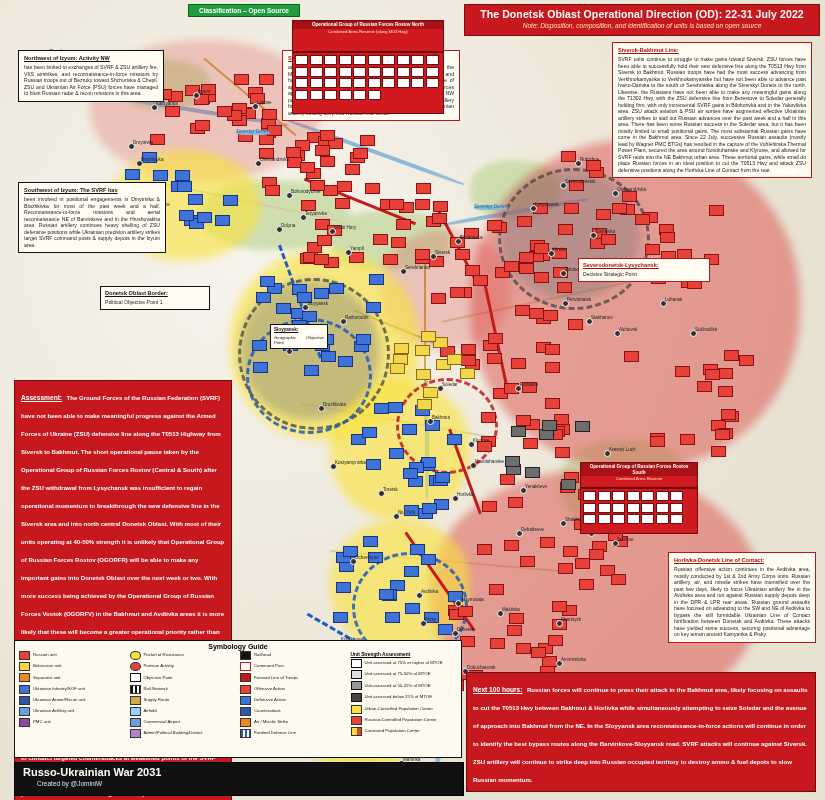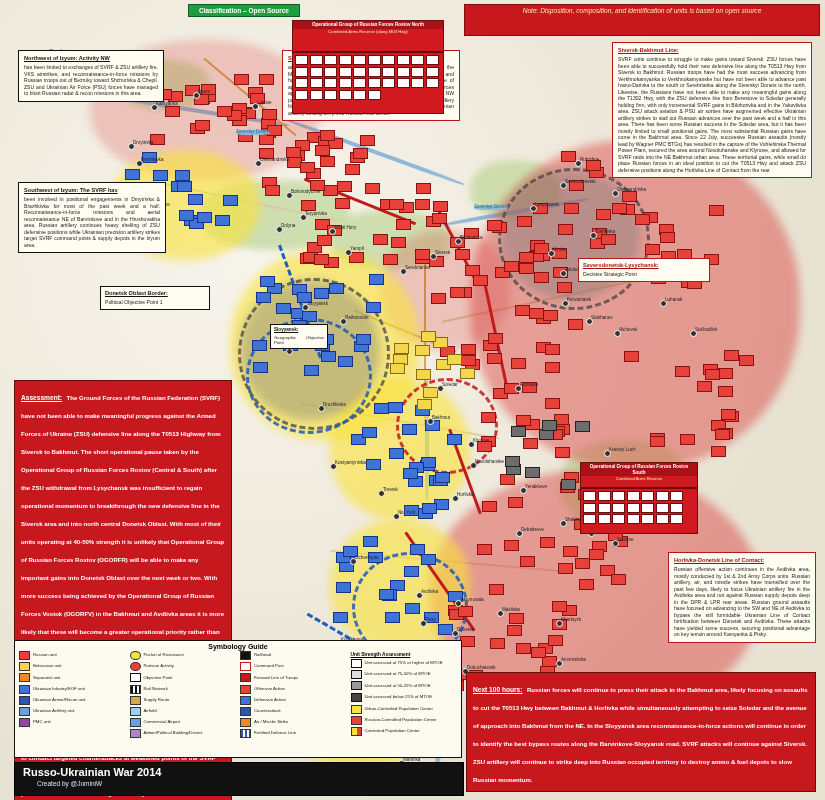--- a/index.html
+++ b/index.html
@@ -639,20 +639,21 @@
       <div class="label" style="left: 467px; top: 666px;">Dokuchaievsk</div>
       <div class="label river" style="left: 236px; top: 130px;">Siverskyi Donets</div>
       <div class="label river" style="left: 474px; top: 205px;">Siverskyi Donets</div>
       <div class="label river" style="left: 470px; top: 700px;">Kalmius</div>
     </div>
 
   <div class="class-tag" style="left:188px;top:4px;">Classification – Open Source</div>
   <div class="class-tag" style="left:330px;top:782px;">Classification – Open Source</div>
 
   <div class="title-banner">
+    <div class="t1">The Donetsk Oblast Operational Direction (OD): 22-31 July 2022</div>
     <div class="t2">Note: Disposition, composition, and identification of units is based on open source</div>
   </div>
 
   <div class="callout blackborder" style="left:18px;top:50px;width:146px;">
     <div class="hd">Northwest of Izyum: Activity NW</div>
     <div class="bd">has been limited to exchanges of SVRF &amp; ZSU artillery fire, VKS airstrikes, and reconnaissance-in-force missions by Russian troops out of Bezruky toward Shchurivka &amp; Chepil. ZSU and Ukrainian Air Force (PSU) forces have managed to blunt Russian radar &amp; recon missions in this area.</div>
   </div>
 
   <div class="callout blackborder" style="left:18px;top:182px;width:148px;">
     <div class="hd">Southwest of Izyum: The SVRF has</div>
@@ -908,19 +909,19 @@
           </div>
         <div class="sym-item">
             <div class="sw" style="background:linear-gradient(90deg,#f8e23c 50%,#e8413a 50%)"></div>
             <span>Contested Population Center</span>
           </div>
       </div>
     </div>
   </div>
 
   <div class="footer-left">
-    <div class="ft1">Russo-Ukrainian War 2014</div>
+    <div class="ft1">Russo-Ukrainian War 2031</div>
     <div class="ft2">Created by @JominiW</div>
 
   </div>
 
 
 </div>
 
 </body></html>

